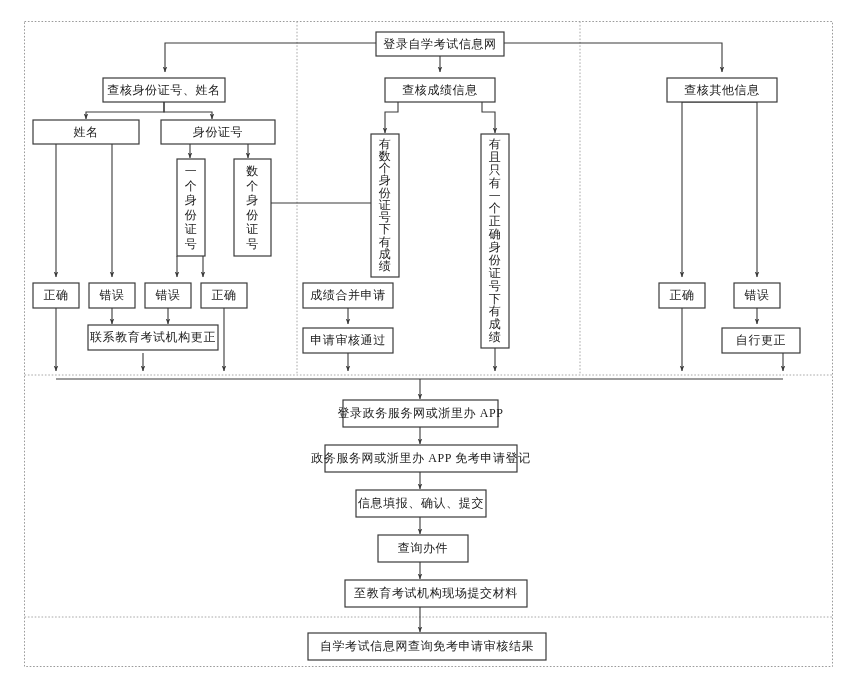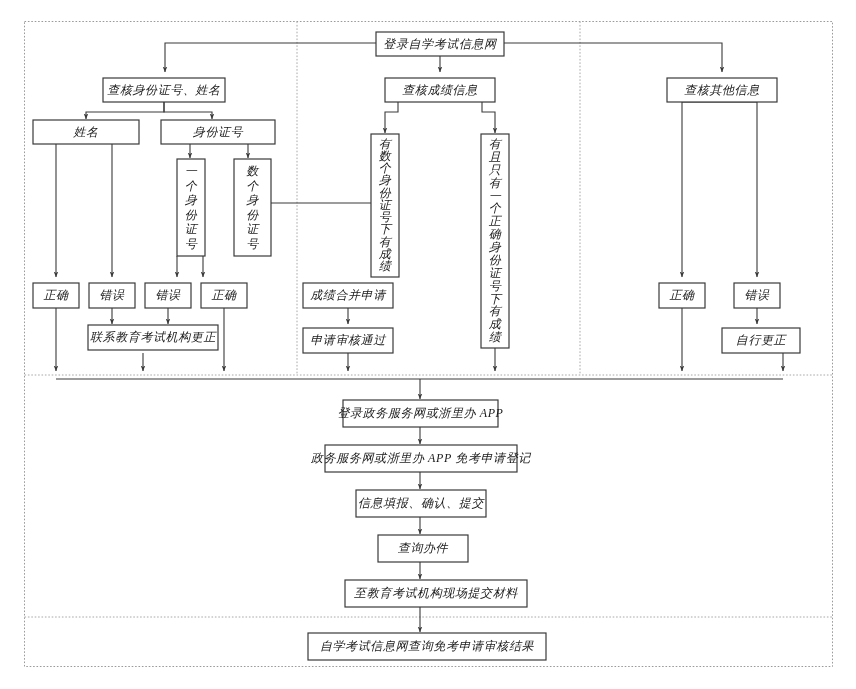--- a/index.html
+++ b/index.html
@@ -1,18 +1,18 @@
 <!DOCTYPE html>
 <html><head>
 <meta charset="utf-8">
 <style>
   html,body{margin:0;padding:0;background:#ffffff;}
   body{width:856px;height:689px;overflow:hidden;
        font-family:"Liberation Serif","DejaVu Serif",serif;}
-  #stage{position:relative;width:856px;height:500px;font-style:italic;}
+  #stage{position:relative;width:856px;height:500px;}
   svg#flow{position:absolute;left:0;top:0;width:856px;height:689px;}
   .boxtxt{font-family:"Liberation Serif","DejaVu Serif",serif;
           font-size:12px;fill:#1a1a1a;text-anchor:middle;dominant-baseline:middle;
           letter-spacing:0.6px;}
   .vtxt{font-family:"Liberation Serif","DejaVu Serif",serif;
         font-size:12px;fill:#1a1a1a;text-anchor:middle;letter-spacing:0.5px;}
   .nodebox{fill:#ffffff;stroke:#3a3a3a;stroke-width:1.2;}
   .edge{stroke:#3a3a3a;stroke-width:1.1;fill:none;}
   .lanedash{stroke:#a8a8a8;stroke-width:1;stroke-dasharray:1.6 1.8;fill:none;}
   .outerframe{fill:none;stroke:#9a9a9a;stroke-width:1;stroke-dasharray:1.6 1.8;}

